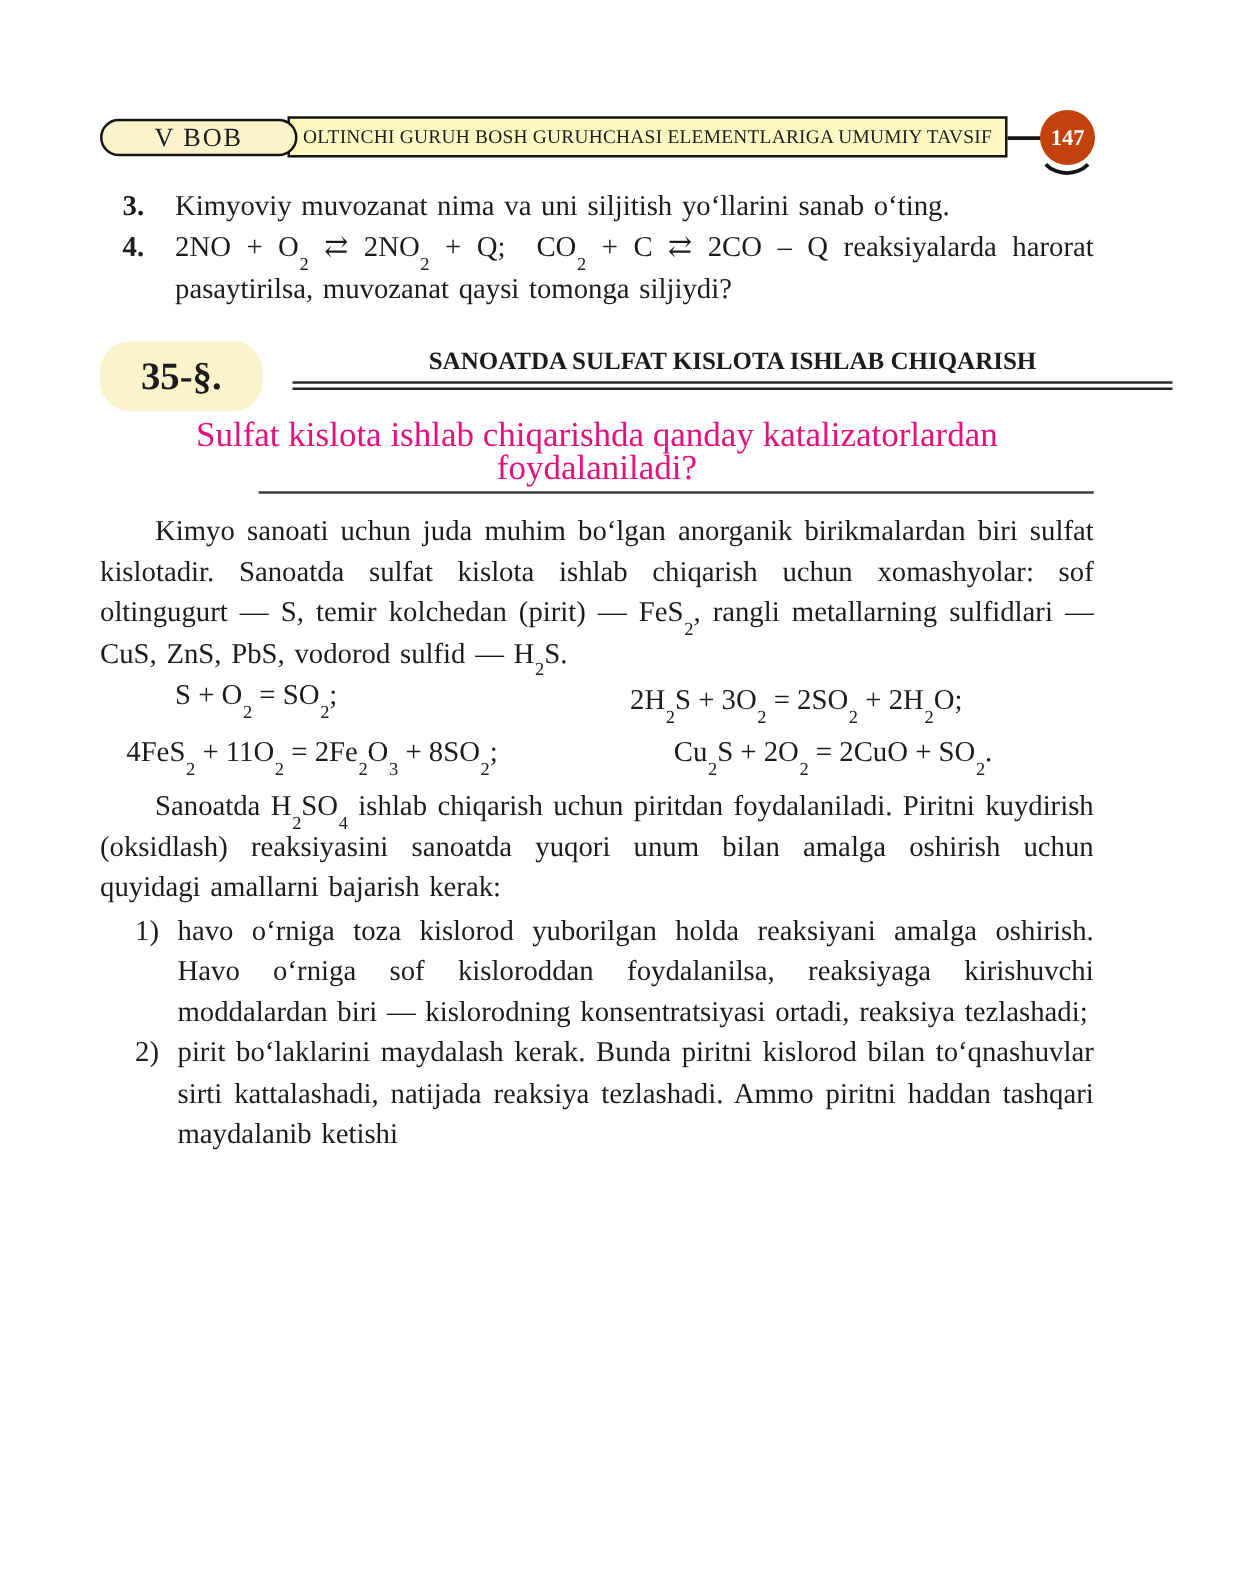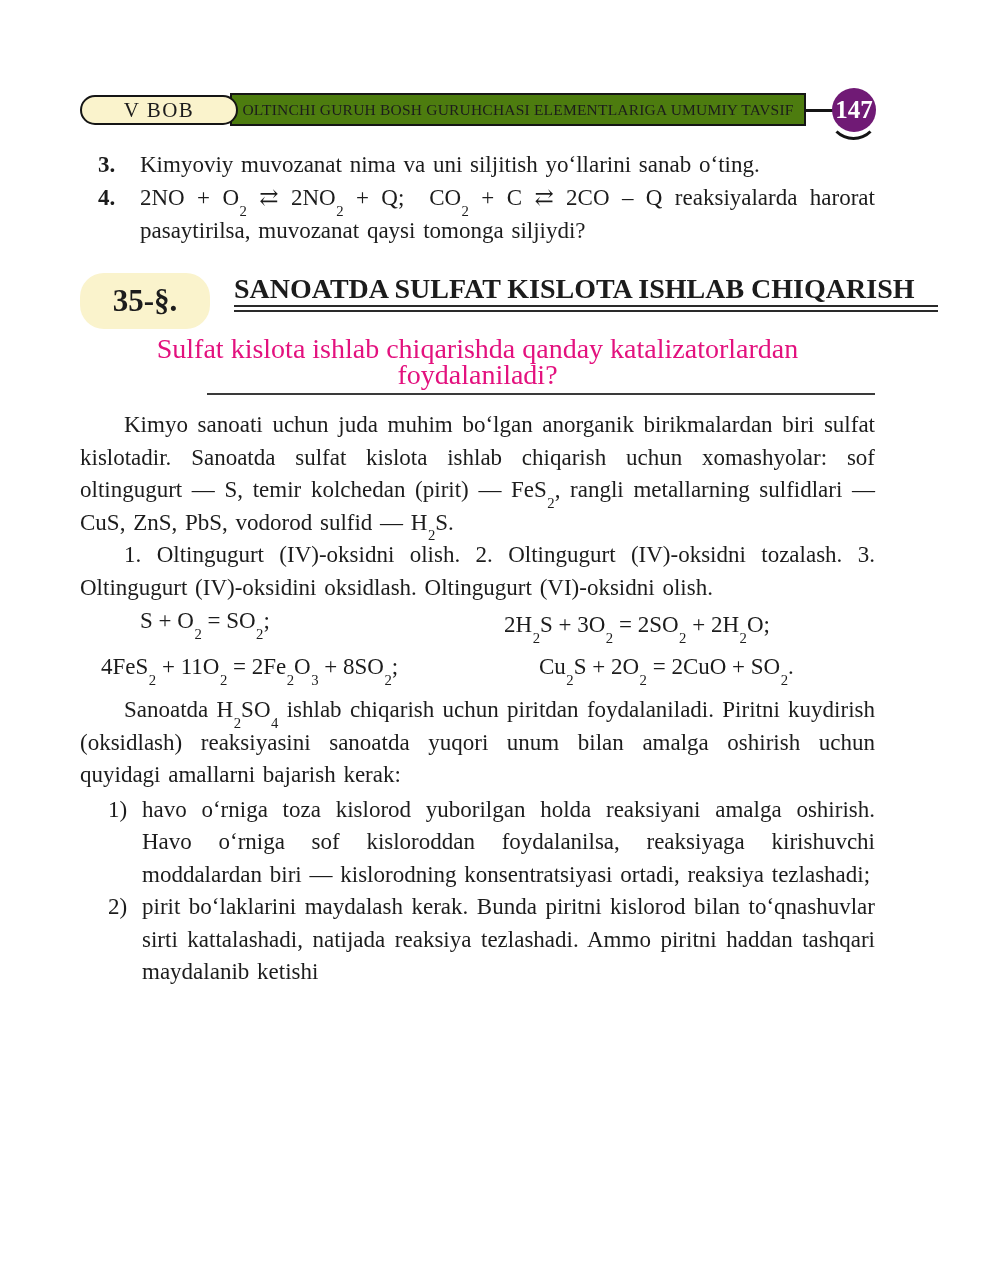--- a/index.html
+++ b/index.html
@@ -8,36 +8,36 @@
     width:993px; height:1276px; overflow:hidden;
     font-family:"Liberation Serif","DejaVu Serif",serif;
     color:var(--ink,#1c1c1c);
   }
   .page { position:relative; width:993px; height:1276px; padding:93px 118px 0 80px; }
 
   
   .band { position:relative; height:34px; }
   .title-box {
     position:absolute; left:150px; top:0; width:576px; height:33px;
-    border:2px solid #151515; background:#4d7c0f;
+    border:2px solid #151515; background:#fef9c3;
     display:flex; align-items:center; justify-content:center;
   }
   .title-box span { font-size:15.5px; letter-spacing:.2px; white-space:nowrap; }
   .chapter-pill {
     position:absolute; left:0; top:2px; width:158px; height:30px;
     background:var(--cream,#faf3cc); border:2.5px solid #151515; border-radius:15px;
     display:flex; align-items:center; justify-content:center;
     font-size:21px; letter-spacing:1.5px;
   }
   .connector { position:absolute; left:726px; top:16px; width:28px; height:3px; background:#151515; }
   .badge-wrap { position:absolute; left:752px; top:-5px; width:44px; height:44px; }
   .badge {
-    position:absolute; inset:0; background:#701a75; color:#fff; border-radius:50%;
+    position:absolute; inset:0; background:#c2410c; color:#fff; border-radius:50%;
     display:flex; align-items:center; justify-content:center;
-    font-weight:bold; font-size:25px;
+    font-weight:bold; font-size:18px;
   }
   .badge-arc {
     position:absolute; left:-4px; top:1px; width:51px; height:51px; border-radius:50%;
     border:3px solid transparent; border-bottom-color:#141414;
   }
 
   
   .review { margin-top:21px; list-style:none; }
   .review li { display:flex; font-size:23px; line-height:33px; }
   .review .num { flex:none; width:36px; margin-left:18px; font-weight:bold; }
@@ -46,21 +46,21 @@
   sub { font-size:64%; line-height:0; position:relative; top:.34em; margin-left:.5px; }
 
   
   .section-head { display:flex; margin-top:26px; margin-right:-63px; }
   .sec-pill {
     flex:none; width:130px; height:56px; background:var(--cream,#faf3cc);
     border-radius:24px; display:flex; align-items:center; justify-content:center;
     font-size:31px; font-weight:bold;
   }
   .sec-right { flex:1; margin-left:24px; padding-top:3px; }
-  .sec-title { text-align:left; font-size:28px; font-weight:bold; line-height:26px; white-space:nowrap; }
+  .sec-title { text-align:center; font-size:20px; font-weight:bold; line-height:26px; white-space:nowrap; }
   .sec-rule { margin-top:3px; height:7px; border-top:2px solid #2a2a2a; border-bottom:2px solid #2a2a2a; }
 
   .lead-q { margin-top:7px; text-align:center; color:var(--magenta,#e3117e); font-size:28px; line-height:26px; }
   .lead-rule { margin-top:5px; margin-left:127px; border-top:2px solid #3a3a3a; }
 
   
   .body { font-size:23px; line-height:32.5px; text-align:justify; word-spacing:2px; }
   .ind { text-indent:44px; }
   .mt14 { margin-top:14px; }
 
@@ -109,21 +109,20 @@
     <div class="sec-right">
       <div class="sec-title">SANOATDA SULFAT KISLOTA ISHLAB CHIQARISH</div>
       <div class="sec-rule"></div>
     </div>
   </div>
 
   <div class="lead-q">Sulfat kislota ishlab chiqarishda qanday katalizatorlardan foydalaniladi?</div>
   <div class="lead-rule"></div>
 
   <p class="body ind mt14">Kimyo sanoati uchun juda muhim bo‘lgan anorganik birikmalardan biri sulfat kislotadir. Sanoatda sulfat kislota ishlab chiqarish uchun xomashyolar: sof oltingugurt — S, temir kolchedan (pirit) — FeS<sub>2</sub>, rangli metallarning sulfidlari — CuS, ZnS, PbS, vodorod sulfid — H<sub>2</sub>S.</p>
-  <p class="body ind">1. Oltingugurt (IV)-oksidni olish. 2. Oltingugurt (IV)-oksidni tozalash. 3. Oltingugurt (IV)-oksidini oksidlash. Oltingugurt (VI)-oksidni olish.</p>
 
   <div class="equations">
     <span class="eq eq-pos-1">S + O<sub>2</sub> = SO<sub>2</sub>;</span>
     <span class="eq eq-pos-2">2H<sub>2</sub>S + 3O<sub>2</sub> = 2SO<sub>2</sub> + 2H<sub>2</sub>O;</span>
     <span class="eq eq-pos-3">4FeS<sub>2</sub> + 11O<sub>2</sub> = 2Fe<sub>2</sub>O<sub>3</sub> + 8SO<sub>2</sub>;</span>
     <span class="eq eq-pos-4">Cu<sub>2</sub>S + 2O<sub>2</sub> = 2CuO + SO<sub>2</sub>.</span>
   </div>
 
   <p class="body ind">Sanoatda H<sub>2</sub>SO<sub>4</sub> ishlab chiqarish uchun piritdan foydalaniladi. Piritni kuydirish (oksidlash) reaksiyasini sanoatda yuqori unum bilan amalga oshirish uchun quyidagi amallarni bajarish kerak:</p>
 

